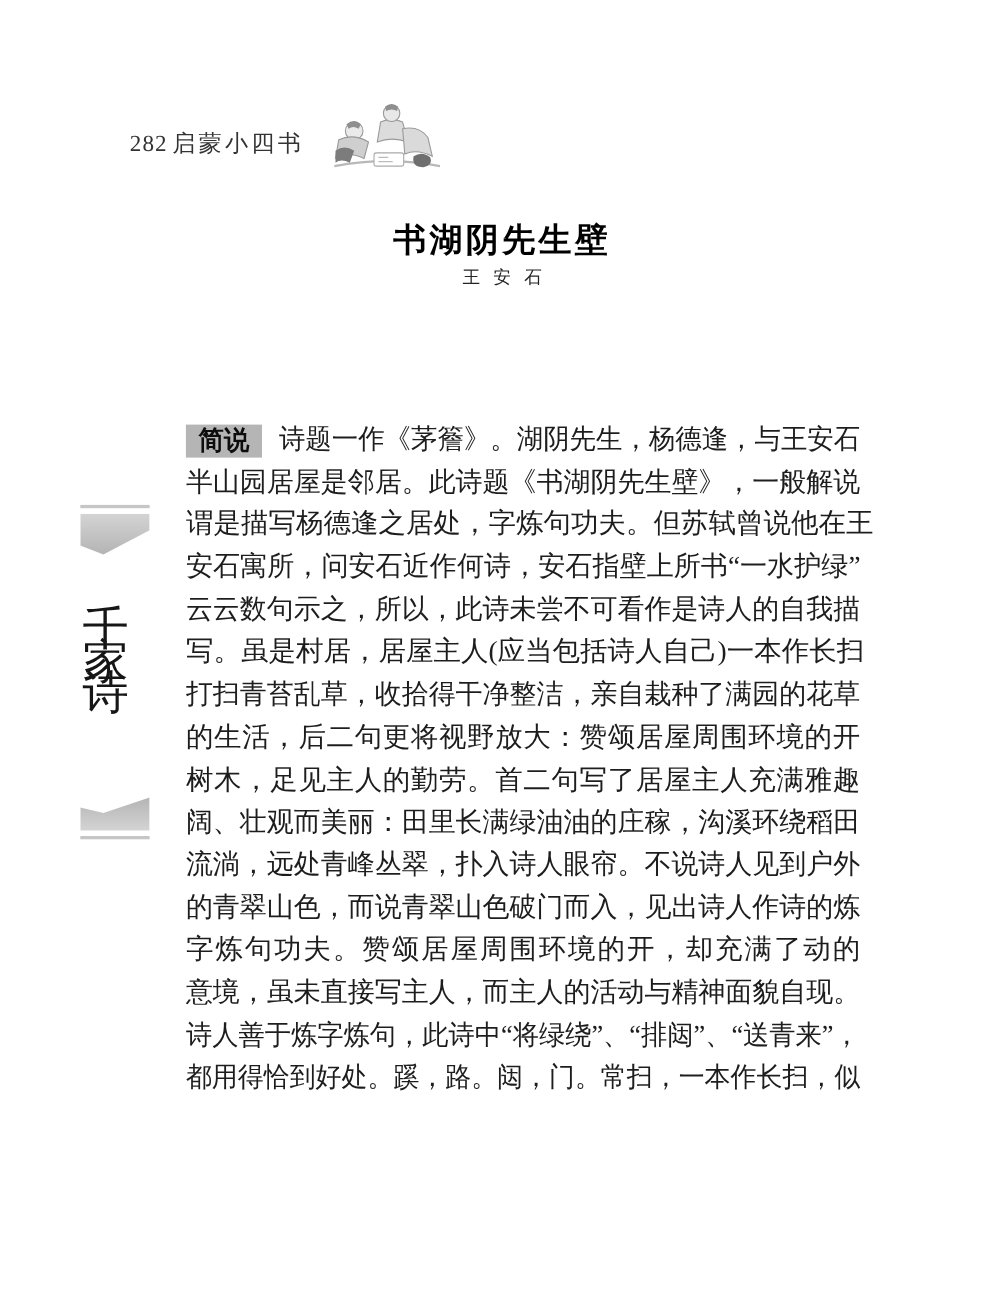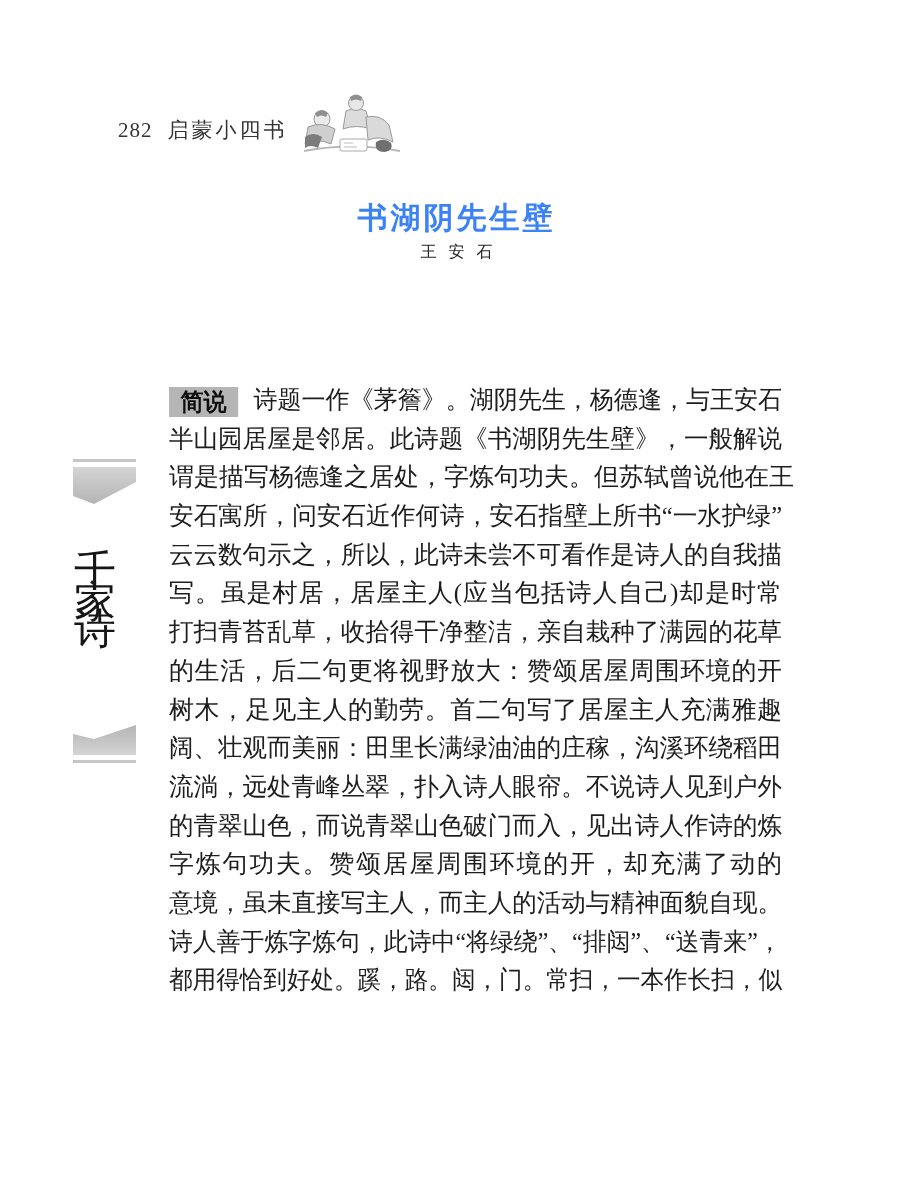--- a/index.html
+++ b/index.html
@@ -16,36 +16,36 @@
 
   
   .running-head {
     position: absolute;
     left: 118px;
     top: 116px;
     font-size: 21px;
     color: #333;
     white-space: nowrap;
   }
-  .running-head .pgnum { letter-spacing: 1px; margin-right: 15px; }
+  .running-head .pgnum { letter-spacing: 1px; margin-right: 4px; }
   .running-head .btitle { letter-spacing: 3px; }
 
   .illustration { position: absolute; left: 296px; top: 93px; }
 
   
   .poem-title {
     position: absolute;
     left: 0; top: 198px; width: 913px;
     margin: 0;
     text-align: center;
     font-family: "Liberation Sans", "DejaVu Sans", sans-serif;
     font-weight: bold;
     font-size: 30px;
     letter-spacing: 3px;
-    color: #3b82f6;
+    color: #000000;
   }
   .poem-author {
     position: absolute;
     left: 0; top: 242px; width: 913px;
     text-align: center;
     font-size: 16px;
     letter-spacing: 12px;
     text-indent: 12px;
     color: #242424;
   }
@@ -136,21 +136,21 @@
   <h1 class="poem-title">书湖阴先生壁</h1>
   <div class="poem-author">王安石</div>
 
 
   <div class="commentary">
     <div class="c-line" style="transform-origin: left center; transform: scaleX(0.960815);"><span class="c-label">简说</span><span>诗题一作《茅簷》。湖阴先生，杨德逢，与王安石</span></div>
     <div class="c-line" style="transform-origin: left center; transform: scaleX(0.9808);">半山园居屋是邻居。此诗题《书湖阴先生壁》，一般解说</div>
     <div class="c-line">谓是描写杨德逢之居处，字炼句功夫。但苏轼曾说他在王</div>
     <div class="c-line" style="transform-origin: left center; transform: scaleX(0.985531);">安石寓所，问安石近作何诗，安石指壁上所书“一水护绿”</div>
     <div class="c-line" style="transform-origin: left center; transform: scaleX(0.9808);">云云数句示之，所以，此诗未尝不可看作是诗人的自我描</div>
-    <div class="c-line">写。虽是村居，居屋主人(应当包括诗人自己)却是时常</div>
+    <div class="c-line">写。虽是村居，居屋主人(应当包括诗人自己)一本作长扫</div>
     <div class="c-line" style="transform-origin: left center; transform: scaleX(0.9808);">打扫青苔乱草，收拾得干净整洁，亲自栽种了满园的花草</div>
     <div class="c-line">的生活，后二句更将视野放大：赞颂居屋周围环境的开</div>
     <div class="c-line">树木，足见主人的勤劳。首二句写了居屋主人充满雅趣</div>
     <div class="c-line" style="transform-origin: left center; transform: scaleX(0.9808);">阔、壮观而美丽：田里长满绿油油的庄稼，沟溪环绕稻田</div>
     <div class="c-line" style="transform-origin: left center; transform: scaleX(0.9808);">流淌，远处青峰丛翠，扑入诗人眼帘。不说诗人见到户外</div>
     <div class="c-line" style="transform-origin: left center; transform: scaleX(0.9808);">的青翠山色，而说青翠山色破门而入，见出诗人作诗的炼</div>
     <div class="c-line">字炼句功夫。赞颂居屋周围环境的开，却充满了动的</div>
     <div class="c-line" style="transform-origin: left center; transform: scaleX(0.9808);">意境，虽未直接写主人，而主人的活动与精神面貌自现。</div>
     <div class="c-line" style="transform-origin: left center; transform: scaleX(0.954829);">诗人善于炼字炼句，此诗中“将绿绕”、“排闼”、“送青来”，</div>
     <div class="c-line" style="transform-origin: left center; transform: scaleX(0.943077);">都用得恰到好处。蹊，路。闼，门。常扫，一本作长扫，似</div>

